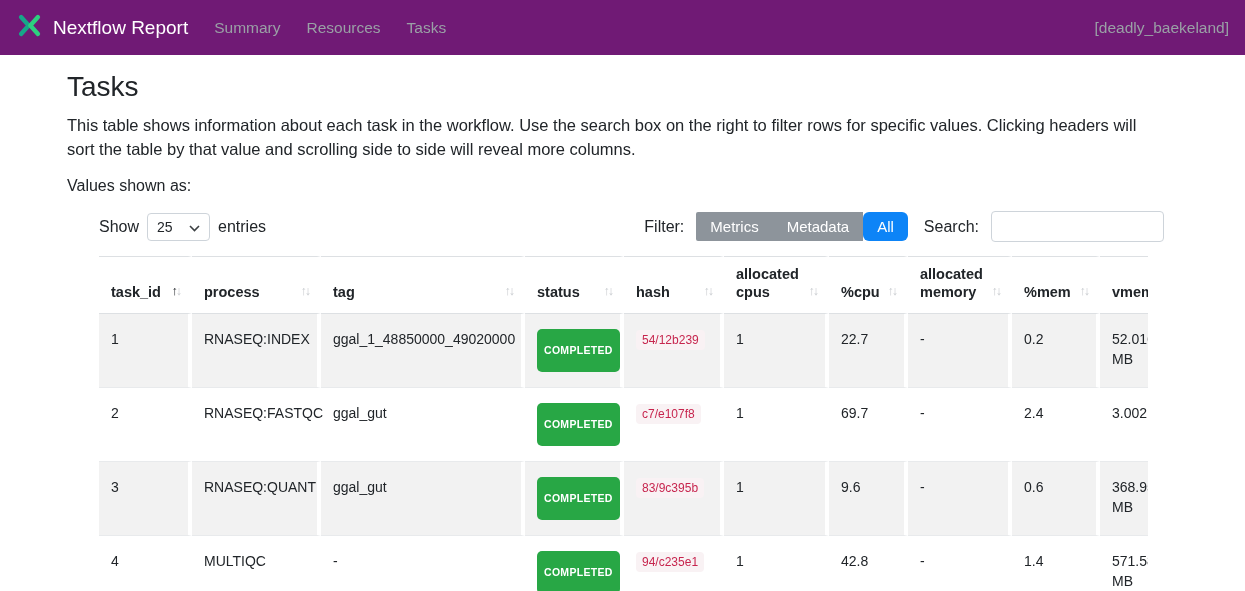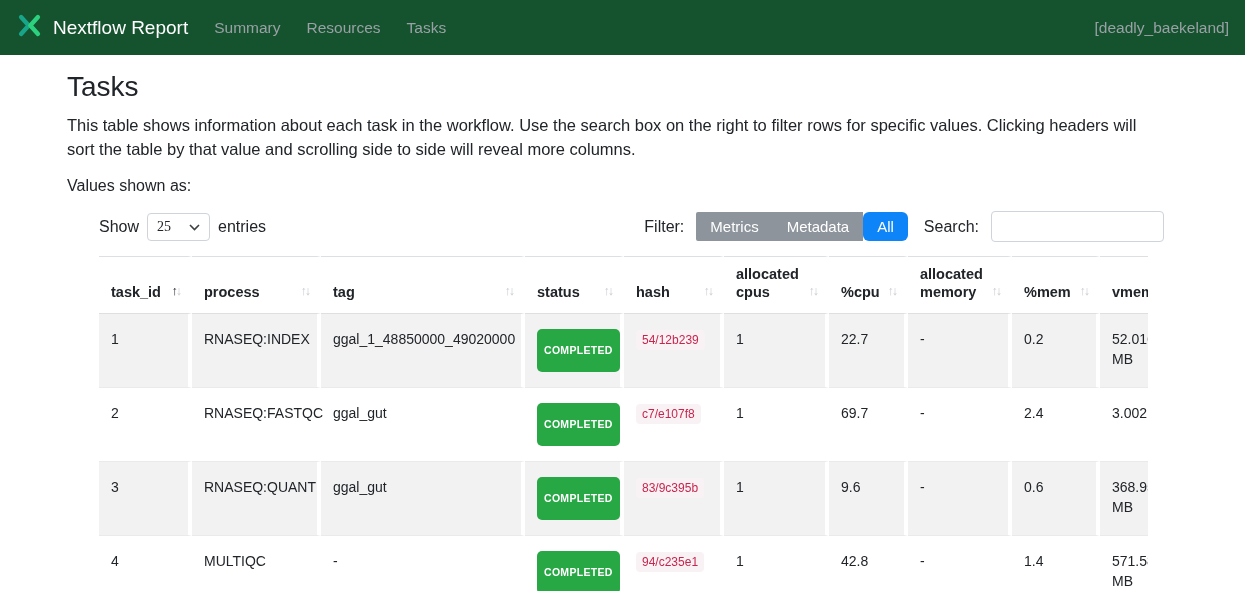--- a/index.html
+++ b/index.html
@@ -1,20 +1,20 @@
 <!DOCTYPE html>
 <html><head>
 <meta charset="utf-8">
 <style>
   * { margin: 0; padding: 0; box-sizing: border-box; }
   html, body { width: 1245px; height: 591px; overflow: hidden; background: #fff;
     font-family: "Liberation Sans", sans-serif; color: #212529; }
 
   
-  .navbar { height: 55px; background: #14532d; display: flex; align-items: center;
+  .navbar { height: 55px; background: #701a75; display: flex; align-items: center;
     padding: 0 16px; }
   .brand { display: flex; align-items: center; gap: 10px; color: #fff;
     font-size: 19px; font-weight: 500; cursor: pointer; }
   .nav-links { display: flex; align-items: center; gap: 26px; margin-left: 26px; }
   .nav-link { color: #9aa0a6; font-size: 15.5px; text-decoration: none; cursor: pointer; }
   .session { margin-left: auto; color: #9aa0a6; font-size: 15.5px; }
 
   
   .container { padding: 8px 67px 0 67px; }
   h1.page-title { font-size: 28px; line-height: 32px; font-weight: 500; margin-top: 8px; }
@@ -25,21 +25,21 @@
   .select-lg { display: inline-flex; align-items: center; gap: 12px;
     border: 1px solid #ced4da; border-radius: 6px; padding: 8px 12px 8px 16px;
     font-size: 15.5px; background: #fff; cursor: pointer; }
 
   .tasks-section { margin-top: 16px; margin-left: 32px; width: 1065px; }
   .controls-row { display: flex; align-items: center; justify-content: space-between;
     font-size: 16px; }
   .length-ctl { display: flex; align-items: center; gap: 8px; }
   .select-sm { display: inline-flex; align-items: center; justify-content: space-between;
     width: 63px; border: 1px solid #ced4da; border-radius: 4px; padding: 5px 9px;
-    font-size: 14px; background: #fff; cursor: pointer; font-family: Liberation Serif, serif; }
+    font-size: 14px; background: #fff; cursor: pointer; }
   .right-ctl { display: flex; align-items: center; gap: 12px; }
   .btn-group { display: inline-flex; border-radius: 2px; overflow: hidden; margin-right: 4px; }
   .btn { border: 0; color: #fff; font-size: 15px; padding: 6px 14px;
     font-family: inherit; cursor: pointer; background: #8d949b; }
   .btn.active { background: #0d84f7; border-radius: 6px 6px 6px 6px; }
   .search-input { width: 173px; height: 31px; border: 1px solid #ced4da;
     border-radius: 4px; padding: 4px 9px; font-size: 14px; font-family: inherit; }
 
   
   .table-clip { margin-top: 14px; width: 1049px; overflow: hidden; }

